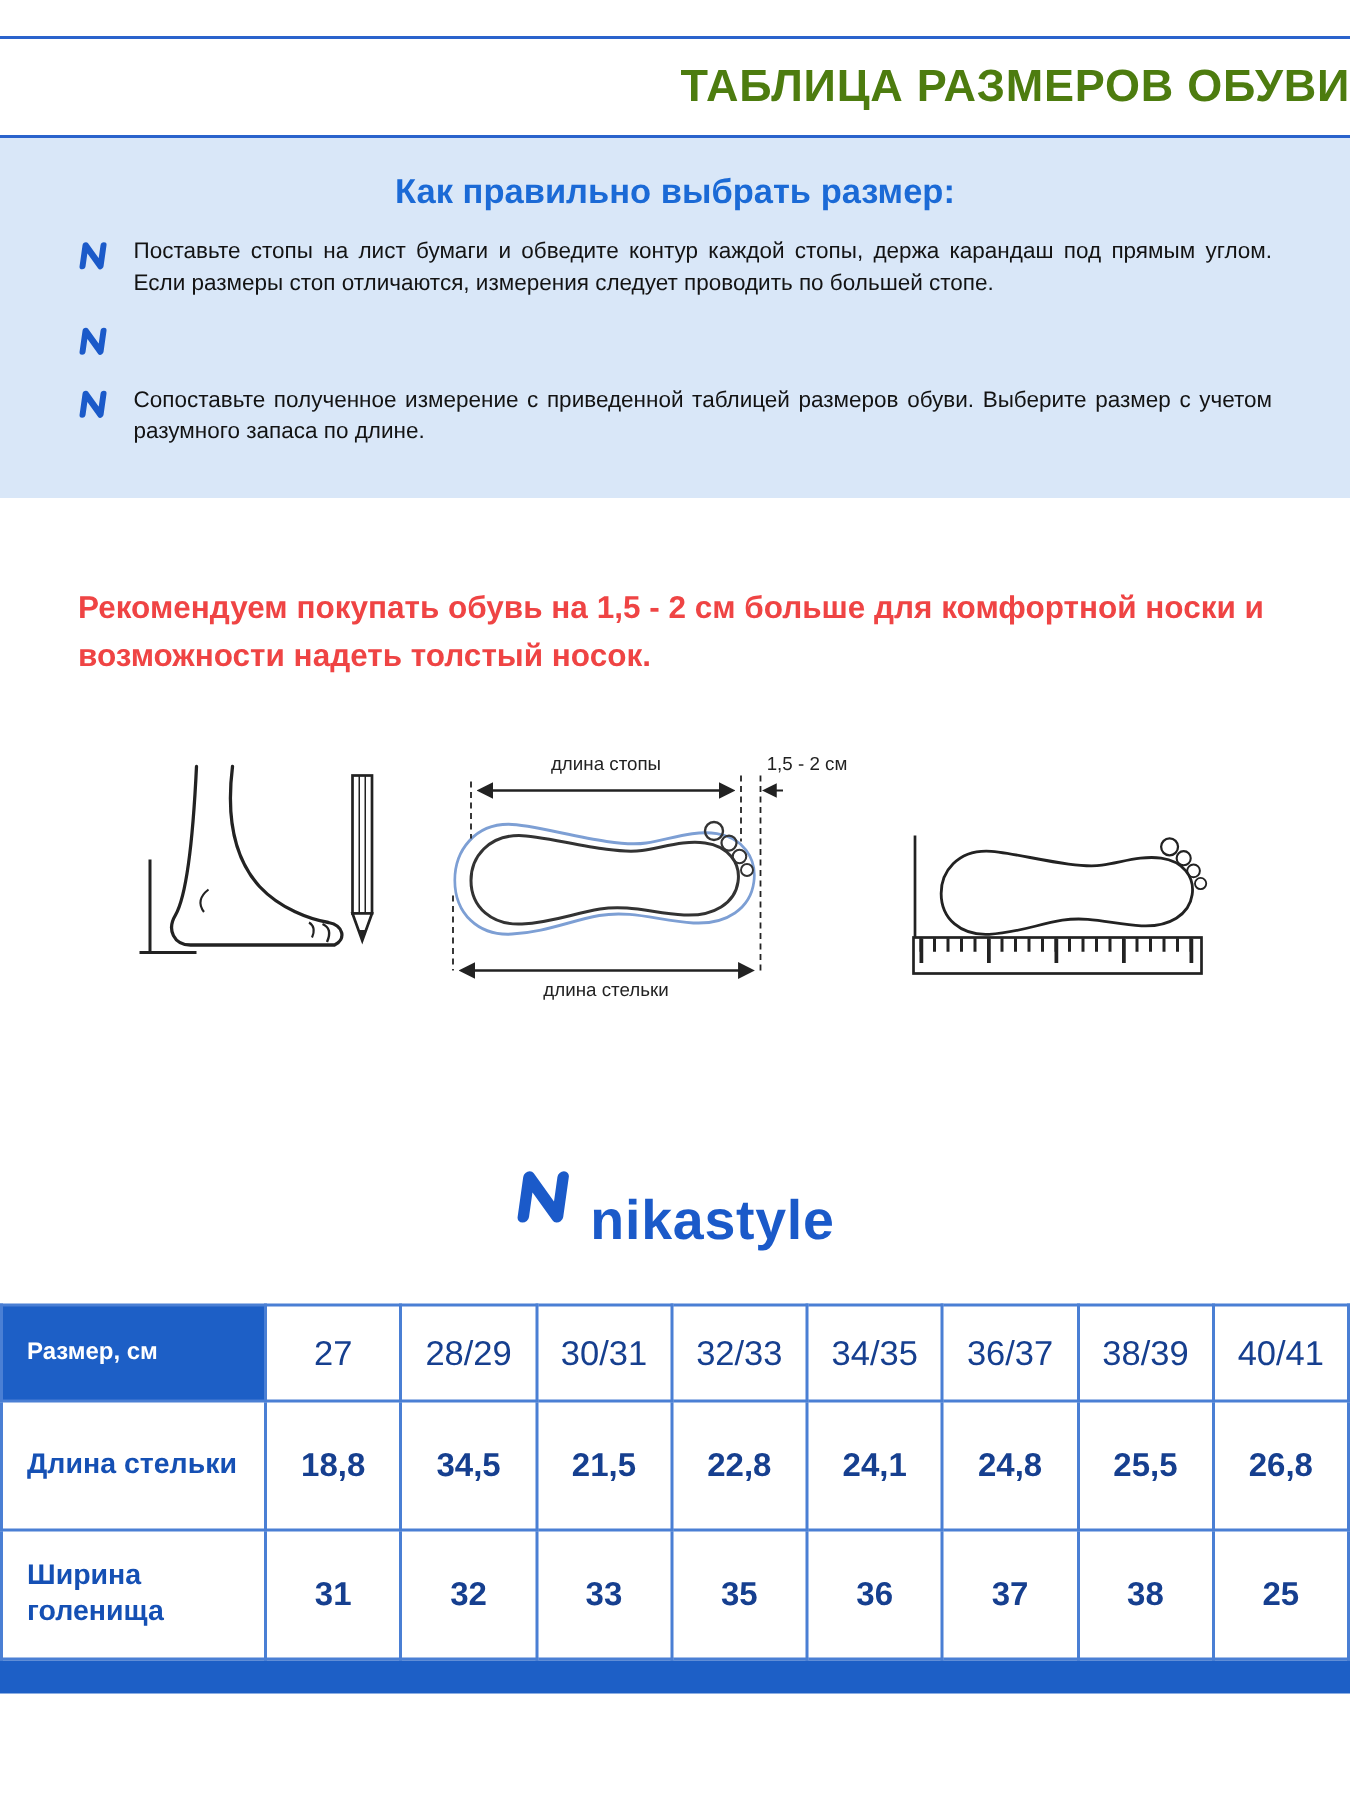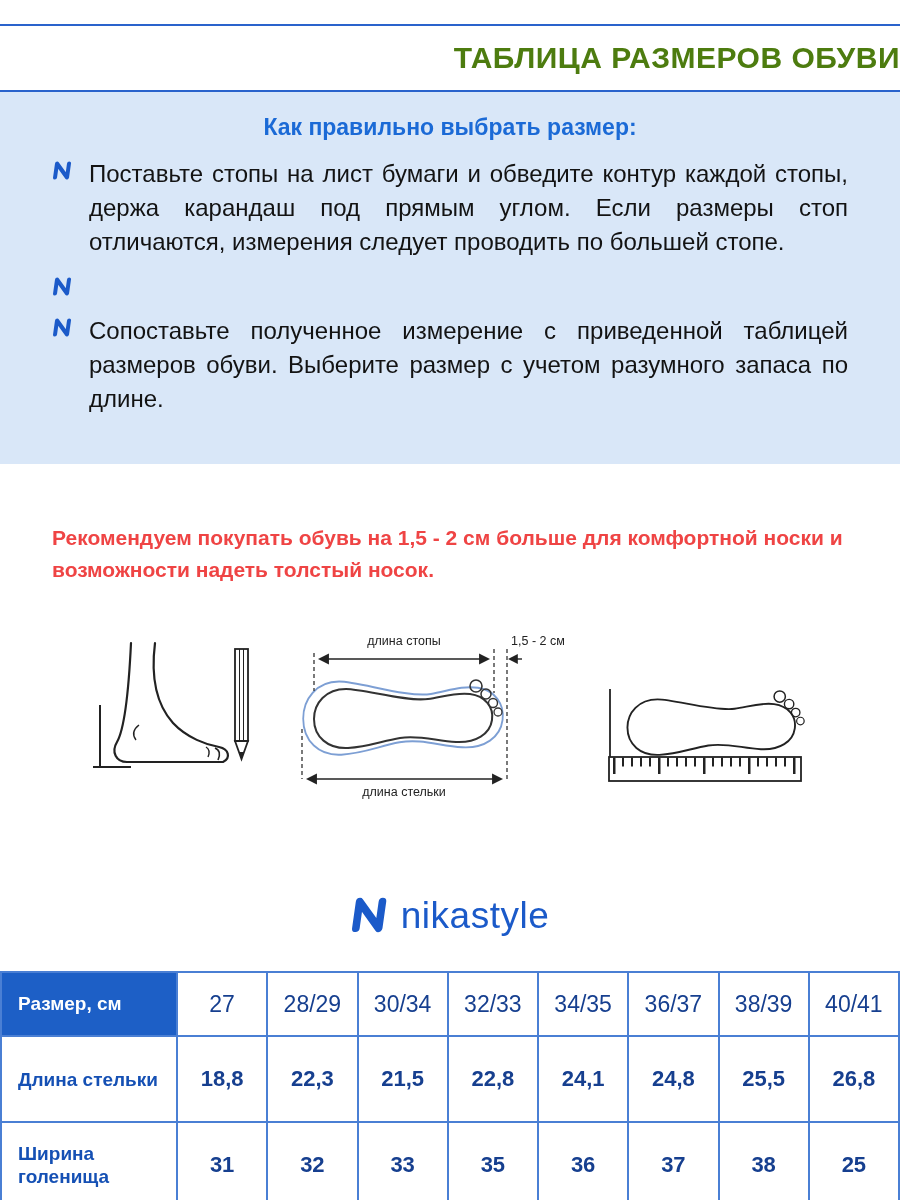--- a/index.html
+++ b/index.html
@@ -6,44 +6,44 @@
   body{width:900px;height:1200px;overflow:hidden;position:relative;
        font-family:"Liberation Sans","DejaVu Sans",sans-serif;color:#111;}
 
   
   .title-band{margin-top:24px;border-top:2px solid #2a63cc;border-bottom:2px solid #2a63cc;
               padding:15px 0;}
   .title-band h1{margin:0;text-align:right;font-size:30px;font-weight:bold;
                  color:#4d7c0f;letter-spacing:.5px;}
 
   
-  .howto{background:#d9e7f8;padding:16px 52px 34px;}
+  .howto{background:#d9e7f8;padding:16px 52px 20px;}
   .howto h2{margin:6px 0 16px;text-align:center;font-size:23px;font-weight:bold;color:#1b6ad6;}
   .bullet{display:flex;gap:13px;margin-bottom:14px;}
   .bullet .bicon{flex:0 0 24px;margin-top:3px;}
-  .bullet p{margin:0;font-size:24px;line-height:1.42;text-align:justify;color:#131313;}
+  .bullet p{margin:0;font-size:15px;line-height:1.42;text-align:justify;color:#131313;}
 
   
   .recommend{margin:58px 52px 0;font-size:21px;line-height:1.5;font-weight:bold;color:#ef4444;}
 
   
   .diagrams{display:flex;justify-content:center;align-items:center;gap:24px;margin-top:44px;}
   .diagrams svg{display:block;}
   .diag-label{font-size:12.5px;fill:#222;}
 
   
   .logo{display:flex;justify-content:center;align-items:center;gap:10px;margin-top:94px;}
-  .logo-text{font-size:37px;font-weight:normal;color:#1b5ac9;letter-spacing:.5px;}
+  .logo-text{font-size:37px;font-weight:bold;color:#1b5ac9;letter-spacing:.5px;margin-top:30px;}
 
   
   table.size-table{width:900px;margin-top:34px;border-collapse:collapse;table-layout:fixed;}
   table.size-table td,table.size-table th{border:2px solid #4a7fd4;text-align:center;
         vertical-align:middle;}
   .corner-cell{background:#1d5fc6;color:#ffffff;text-align:left !important;
-        padding-left:16px;font-size:19px;font-weight:bold;height:60px;}
+        padding-left:16px;font-size:16px;font-weight:bold;height:60px;}
   .size-cell{color:#163f8f;font-size:23px;font-weight:normal;height:60px;}
   .rowlabel-cell{color:#1550b4;text-align:left !important;padding-left:16px;
         font-size:19px;font-weight:bold;height:82px;line-height:1.25;}
   .value-cell{color:#163f8f;font-size:22px;font-weight:bold;height:82px;}
   .footer-bar{width:900px;height:22px;background:#1d5fc6;}
 </style>
 </head>
 <body>
 
 <div class="title-band">
@@ -176,31 +176,31 @@
       <col>
       <col>
       <col>
       <col>
   </colgroup>
   <tbody>
     <tr>
       <th class="corner-cell">Размер, см</th>
       <th class="size-cell">27</th>
       <th class="size-cell">28/29</th>
-      <th class="size-cell">30/34</th>
+      <th class="size-cell">30/31</th>
       <th class="size-cell">32/33</th>
       <th class="size-cell">34/35</th>
       <th class="size-cell">36/37</th>
       <th class="size-cell">38/39</th>
       <th class="size-cell">40/41</th>
     </tr>
     <tr>
       <td class="rowlabel-cell">Длина стельки</td>
       <td class="value-cell">18,8</td>
-      <td class="value-cell">22,3</td>
+      <td class="value-cell">34,5</td>
       <td class="value-cell">21,5</td>
       <td class="value-cell">22,8</td>
       <td class="value-cell">24,1</td>
       <td class="value-cell">24,8</td>
       <td class="value-cell">25,5</td>
       <td class="value-cell">26,8</td>
     </tr>
     <tr>
       <td class="rowlabel-cell">Ширина голенища</td>
       <td class="value-cell">31</td>

